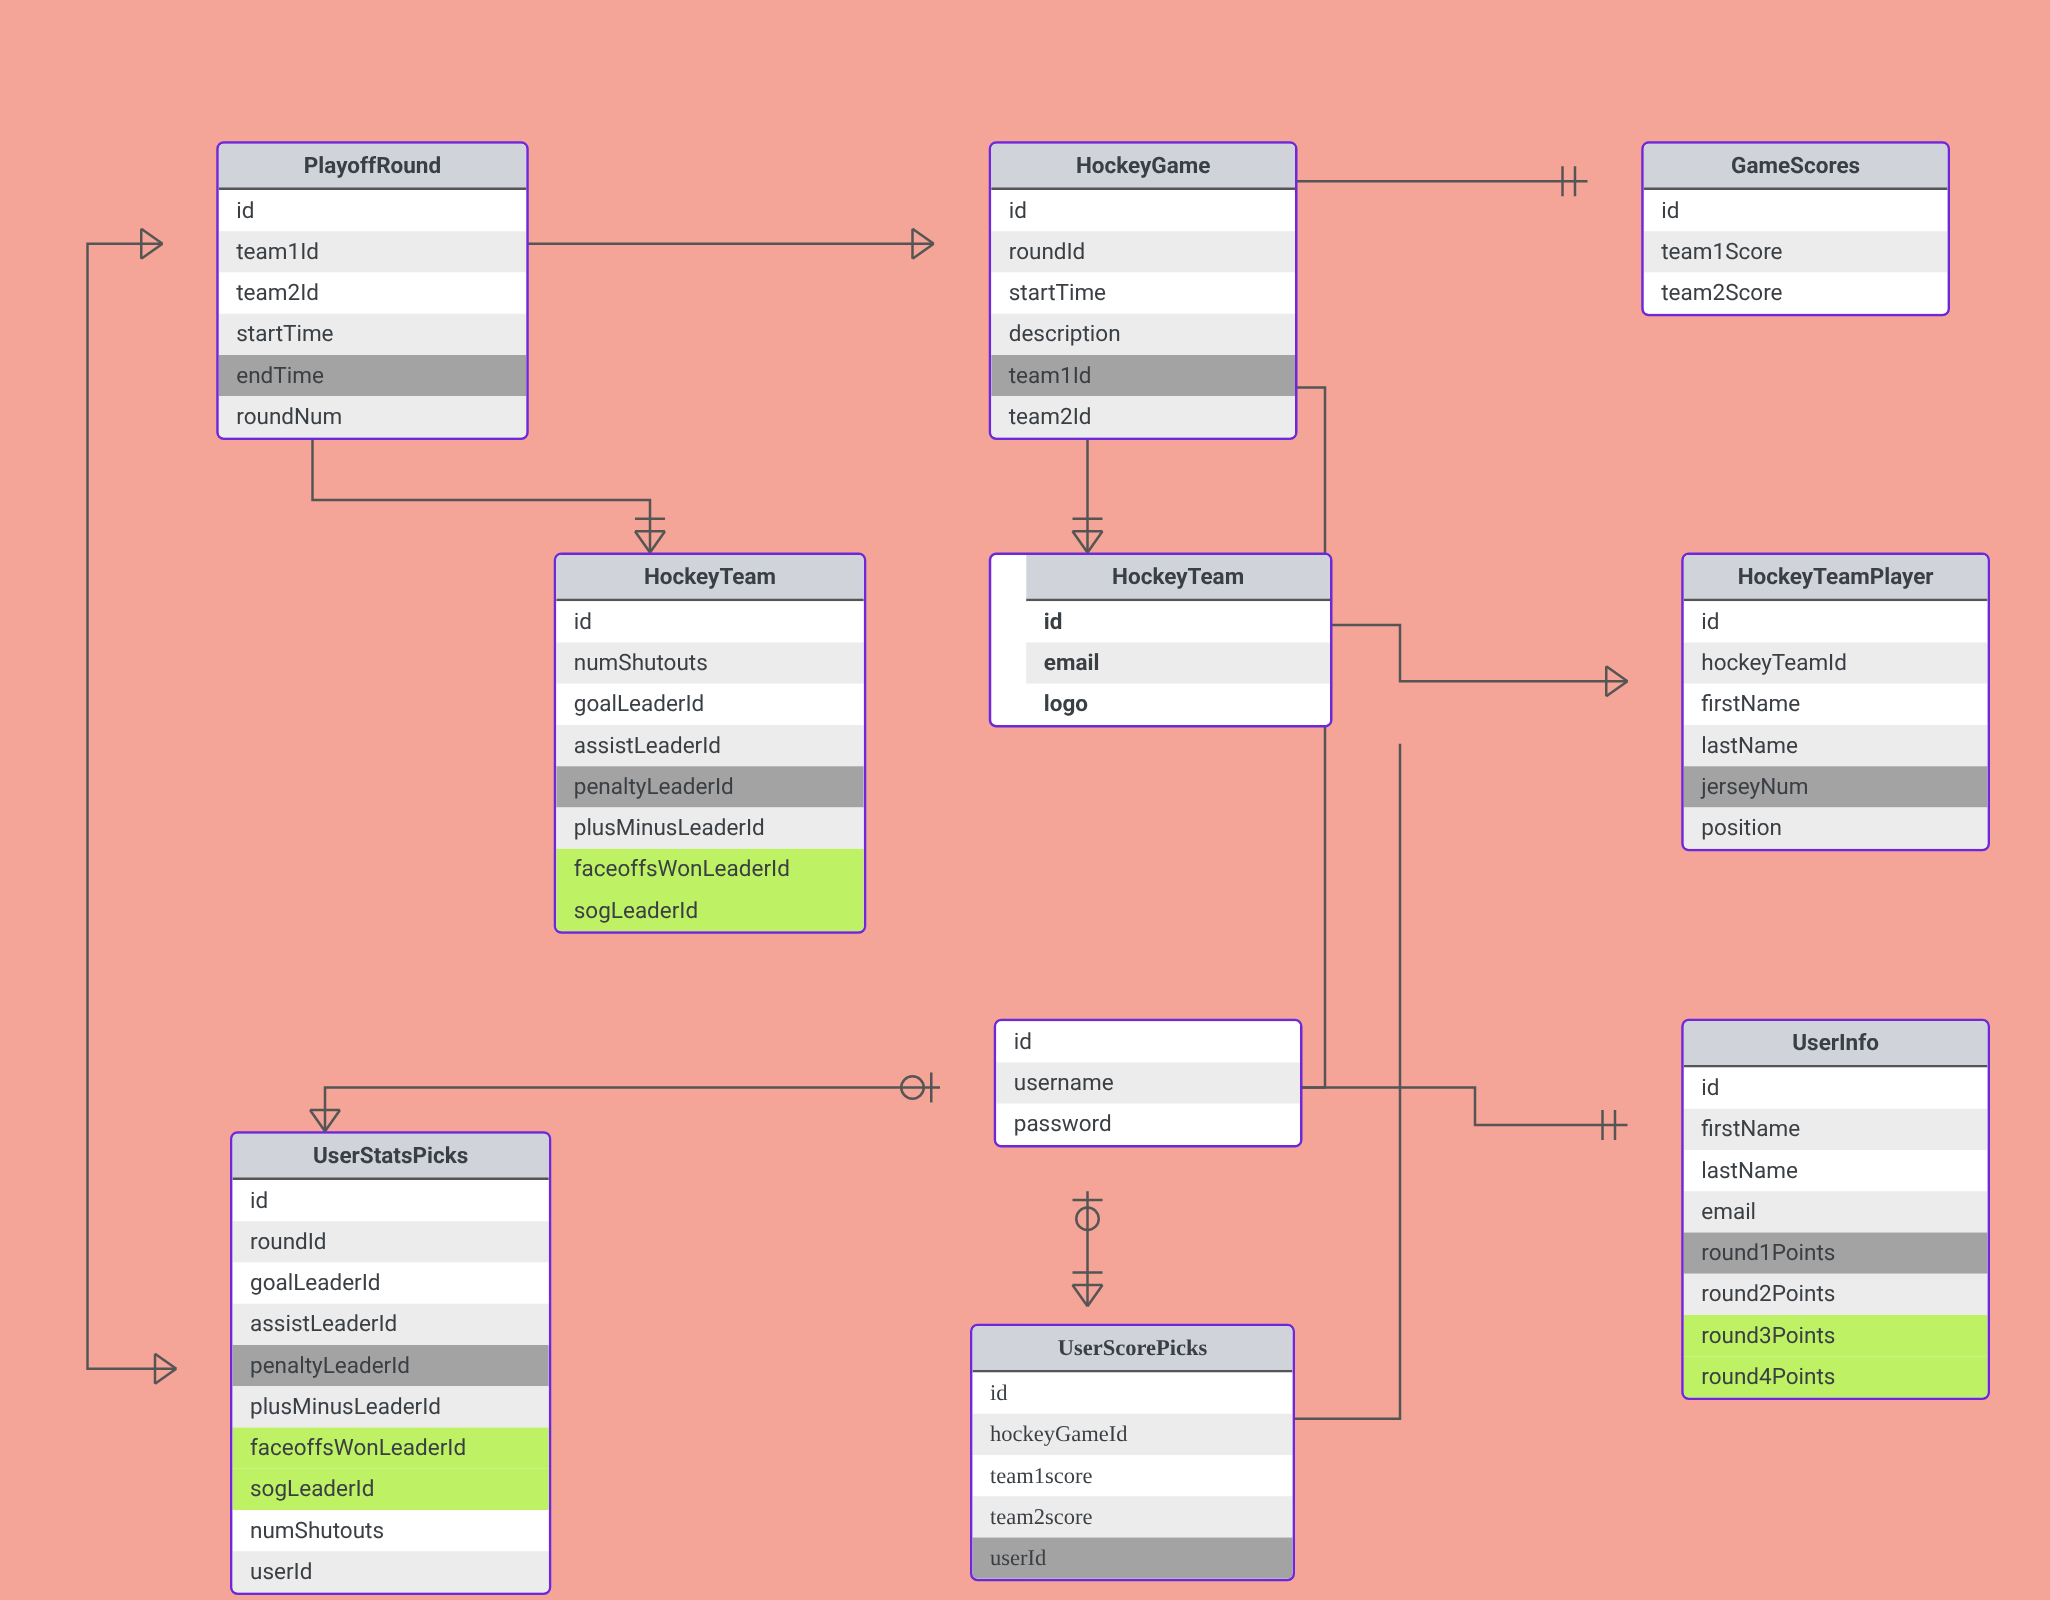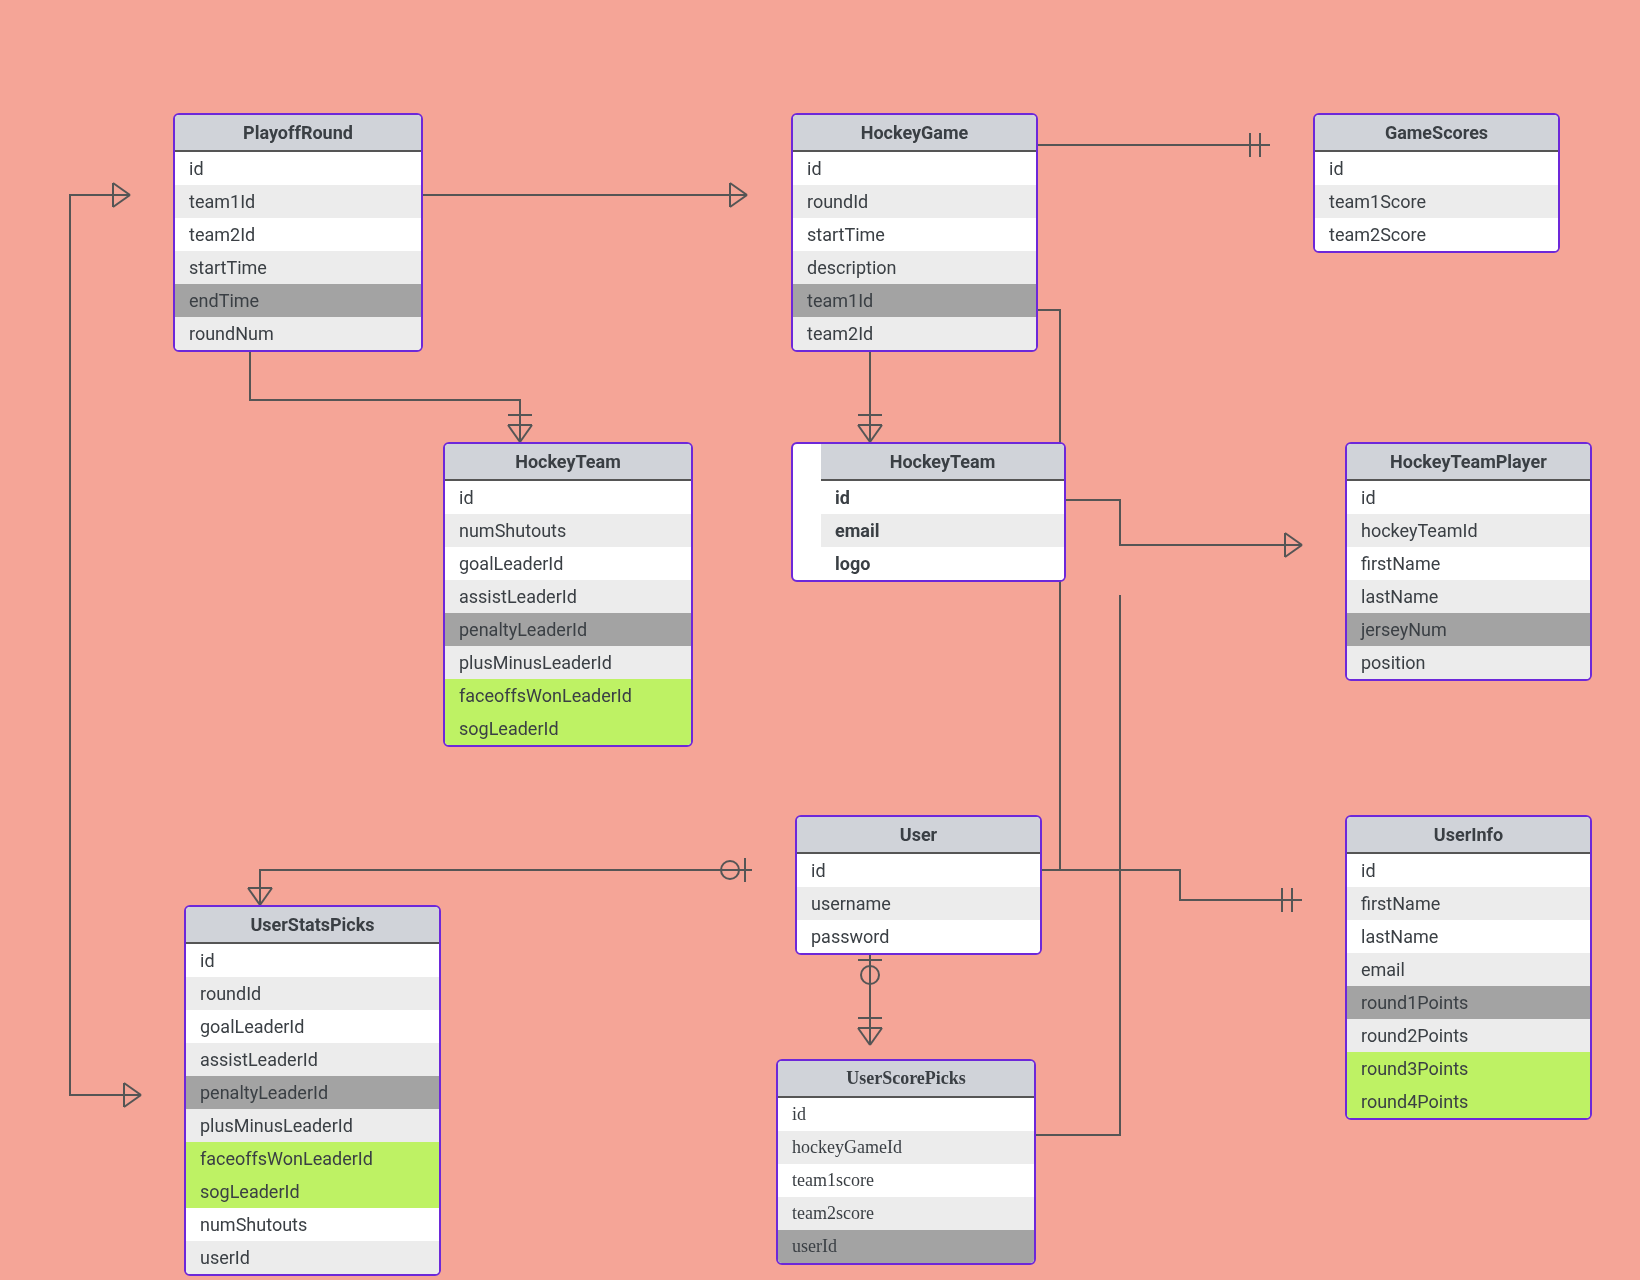--- a/index.html
+++ b/index.html
@@ -234,21 +234,20 @@
     <div class="entity-row">id</div>
     <div class="entity-row">hockeyTeamId</div>
     <div class="entity-row">firstName</div>
     <div class="entity-row">lastName</div>
     <div class="entity-row">jerseyNum</div>
     <div class="entity-row">position</div>
   </div>
 </div>
 
 <div class="entity" style="left:752px; top:815px; width:243px;">
-  <div class="entity-header">User</div>
   <div class="entity-body">
     <div class="entity-row">id</div>
     <div class="entity-row">username</div>
     <div class="entity-row">password</div>
   </div>
 </div>
 
 <div class="entity" style="left:1302px; top:815px; width:243px;">
   <div class="entity-header">UserInfo</div>
   <div class="entity-body">

